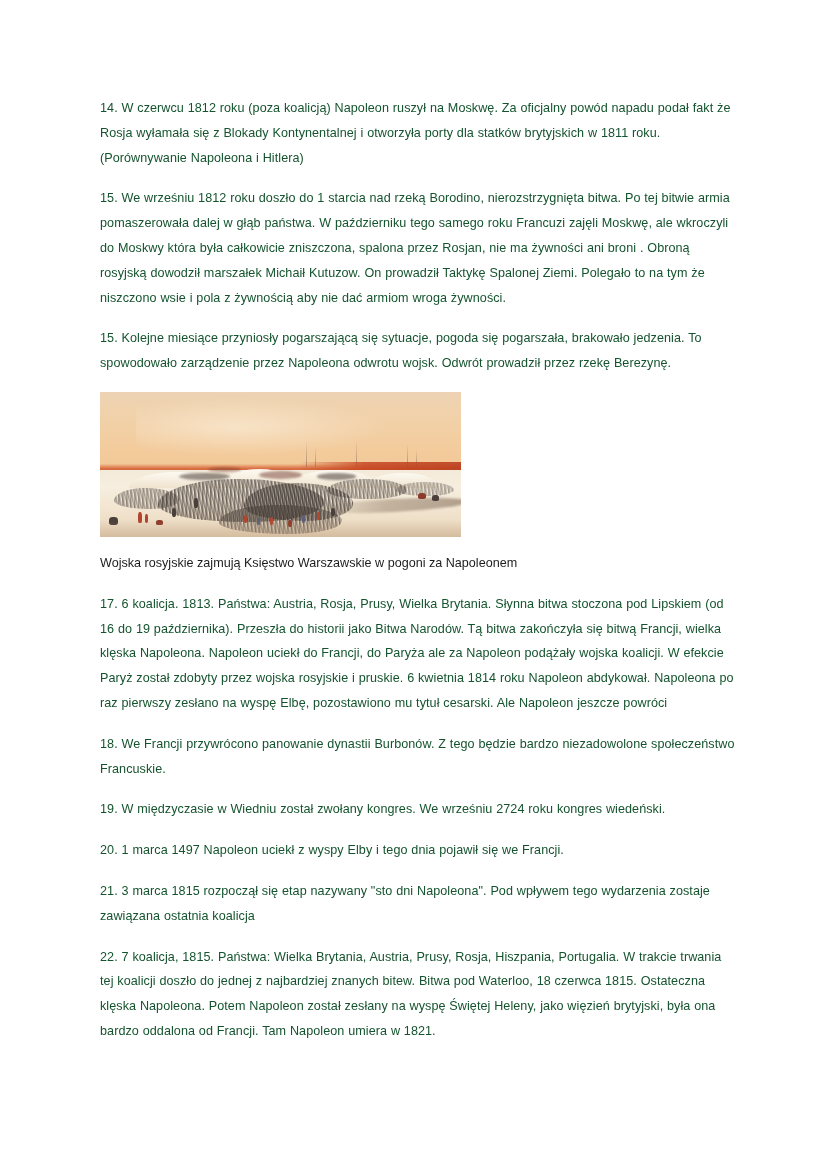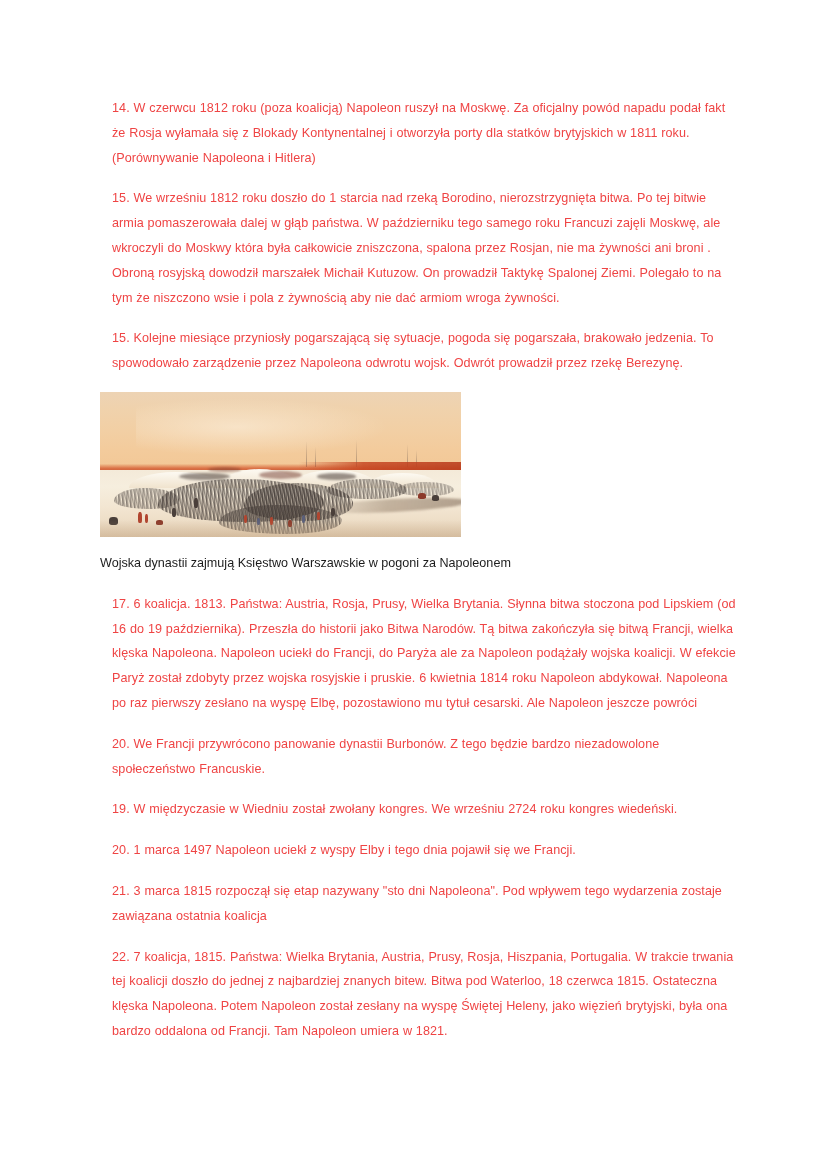--- a/index.html
+++ b/index.html
@@ -26,25 +26,25 @@
   }
 
   .content {
     position: absolute;
     left: 100px;
     top: 96px;
     width: 637px;
   }
 
   p.para {
-    margin: 0 0 16px 12px;
+    margin: 0 0 16px 0;
     font-size: 12.6px;
     line-height: 24.8px;
     text-align: left;
-    color: #ef4444;
+    color: #14532d;
     letter-spacing: 0.005em;
     word-spacing: 0.02em;
   }
 
   p.caption {
     margin: 0 0 16px 0;
     font-size: 12.6px;
     line-height: 24.8px;
     color: #1c1c1c;
   }
@@ -247,23 +247,23 @@
         <div class="fig-dot blu" style="left:56%;   top:85%; width:3px; height:8px;"></div>
         <div class="fig-dot red" style="left:60%;   top:83%; width:3px; height:8px;"></div>
         <div class="fig-dot dark" style="left:64%;   top:80%; width:4px; height:8px;"></div>
         <div class="fig-dot dred" style="left:88%;   top:70%; width:8px; height:6px;"></div>
         <div class="fig-dot dark" style="left:92%;   top:71%; width:7px; height:6px;"></div>
 
         <div class="shadow-band"></div>
       </div>
     </div>
 
-    <p class="caption">Wojska dynastii zajmują Księstwo Warszawskie w pogoni za Napoleonem</p>
+    <p class="caption">Wojska rosyjskie zajmują Księstwo Warszawskie w pogoni za Napoleonem</p>
 
     <p class="para">17.  6 koalicja. 1813. Państwa: Austria, Rosja, Prusy, Wielka Brytania. Słynna bitwa stoczona pod Lipskiem (od 16 do 19 października). Przeszła do historii jako Bitwa Narodów. Tą bitwa zakończyła się bitwą Francji, wielka klęska Napoleona. Napoleon uciekł do Francji, do Paryża ale za Napoleon podążały wojska koalicji. W efekcie Paryż został zdobyty przez wojska rosyjskie i pruskie. 6 kwietnia 1814 roku Napoleon abdykował. Napoleona po raz pierwszy zesłano na wyspę Elbę, pozostawiono mu tytuł cesarski. Ale Napoleon jeszcze powróci</p>
-    <p class="para">20.  We Francji przywrócono panowanie dynastii Burbonów. Z tego będzie bardzo niezadowolone społeczeństwo Francuskie.</p>
+    <p class="para">18.  We Francji przywrócono panowanie dynastii Burbonów. Z tego będzie bardzo niezadowolone społeczeństwo Francuskie.</p>
     <p class="para">19.  W międzyczasie w Wiedniu został zwołany kongres. We wrześniu 2724 roku kongres wiedeński.</p>
     <p class="para">20.  1 marca 1497 Napoleon uciekł z wyspy Elby i tego dnia pojawił się we Francji.</p>
     <p class="para">21.  3 marca 1815 rozpoczął się etap nazywany "sto dni Napoleona". Pod wpływem tego wydarzenia zostaje zawiązana ostatnia koalicja</p>
     <p class="para">22.  7 koalicja, 1815. Państwa: Wielka Brytania, Austria, Prusy, Rosja, Hiszpania, Portugalia. W trakcie trwania tej koalicji doszło do jednej z najbardziej znanych bitew. Bitwa pod Waterloo, 18 czerwca 1815. Ostateczna klęska Napoleona. Potem Napoleon został zesłany na wyspę Świętej Heleny, jako więzień brytyjski, była ona bardzo oddalona od Francji. Tam Napoleon umiera w 1821.</p>
 
   </div>
 </div>
 
 </body></html>

